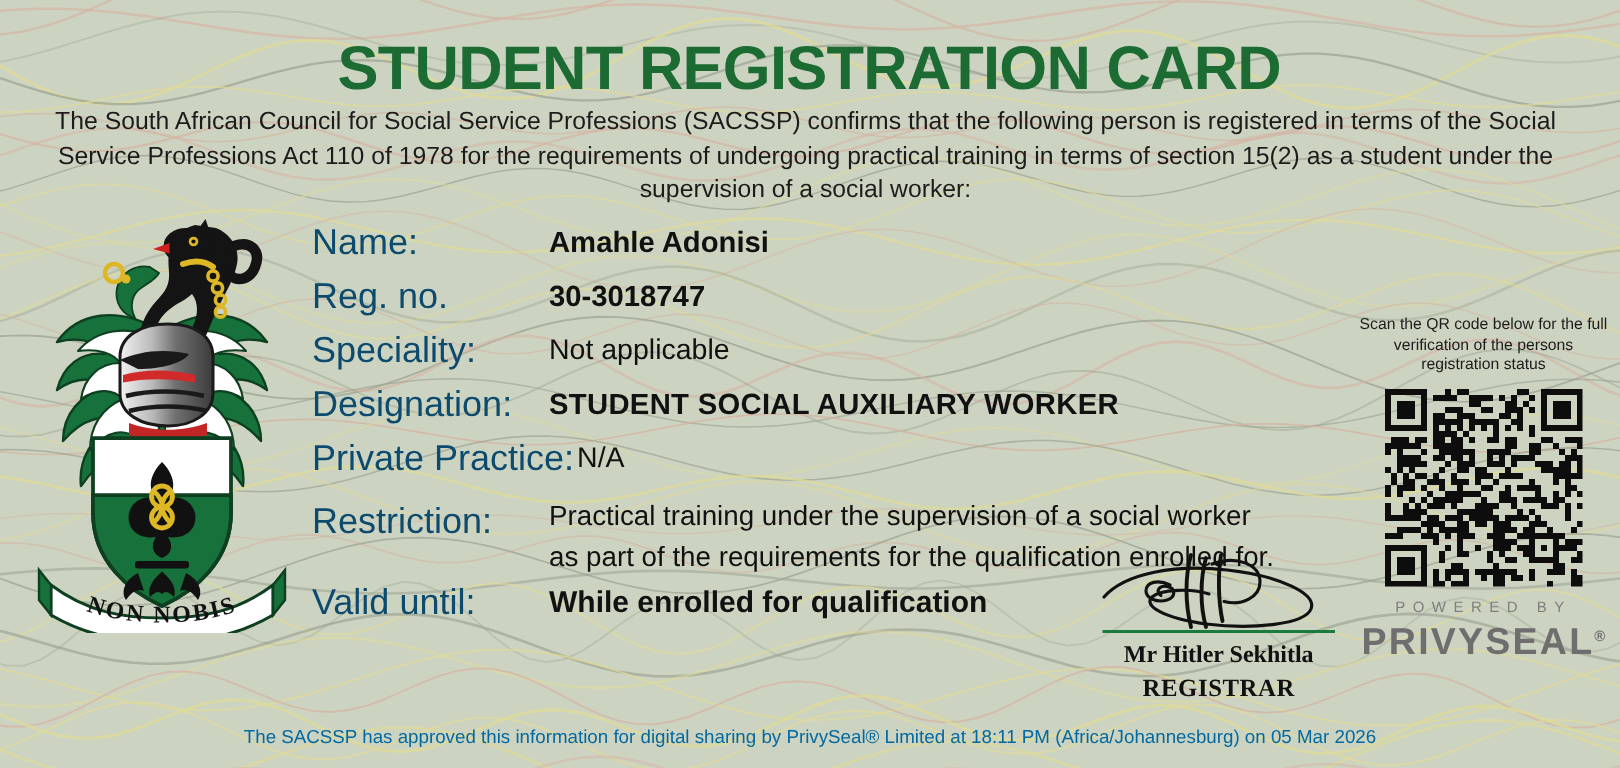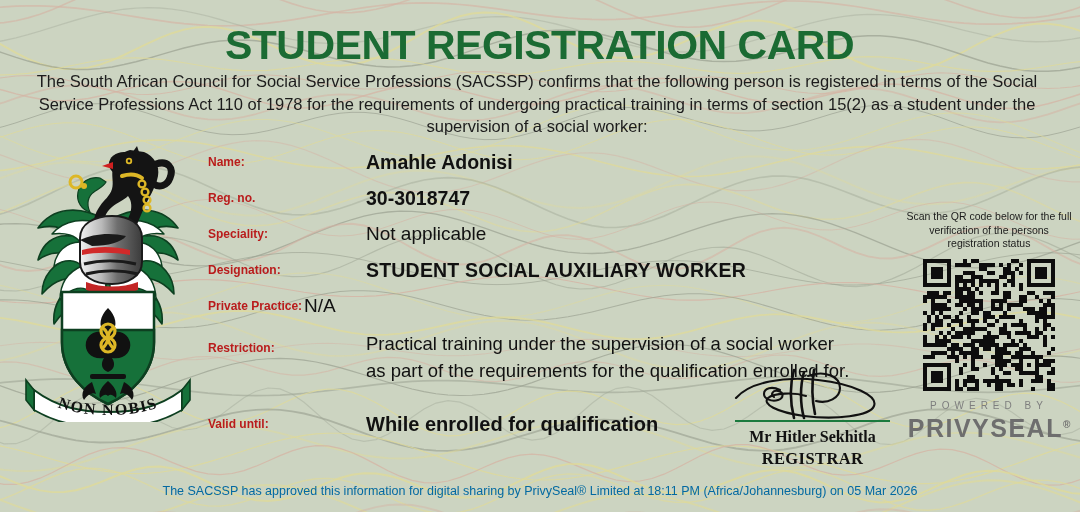--- a/index.html
+++ b/index.html
@@ -32,36 +32,36 @@
     color:#1c1c1c;
   }
 
   
   #emblem{position:absolute;left:18px;top:142px;width:180px;height:280px;}
 
   
   #fields{position:absolute;left:208px;top:144px;width:700px;}
   .row{display:flex;align-items:flex-start;margin-bottom:0px;}
   .lbl{
-    color:#b91c1c;font-weight:bold;font-size:12px;
+    color:#0c4a6e;font-weight:normal;font-size:24px;
     line-height:36px;
     white-space:nowrap;
   }
   .lbl.w-fixed{width:158px;}
   .val{
     color:#111;font-size:19px;line-height:36px;
     white-space:nowrap;
   }
   .val.bold{font-weight:bold;font-size:19.5px;}
   .val.cap{font-weight:bold;font-size:19.5px;letter-spacing:.2px;}
   .val.multi{white-space:normal;line-height:27px;font-size:18.5px;}
 
   #row-name{margin-top:0px;}
   #row-restriction{margin-top:6px;}
-  #row-valid{margin-top:22px;}
+  #row-valid{}
   #row-valid .val{font-weight:bold;font-size:20px;}
 
   
   #signature-block{position:absolute;left:715px;top:368px;width:195px;text-align:center;}
   #sig-svg{display:block;margin:0 auto;}
   #sig-line{width:155px;height:2px;background:#1b7a3e;margin:0 auto 4px auto;}
   #sig-name{font-family:"Liberation Serif", serif;font-weight:bold;font-size:16px;color:#111;line-height:22px;}
   #sig-role{font-family:"Liberation Serif", serif;font-weight:bold;font-size:16.5px;color:#111;line-height:22px;letter-spacing:.4px;}
 
   

